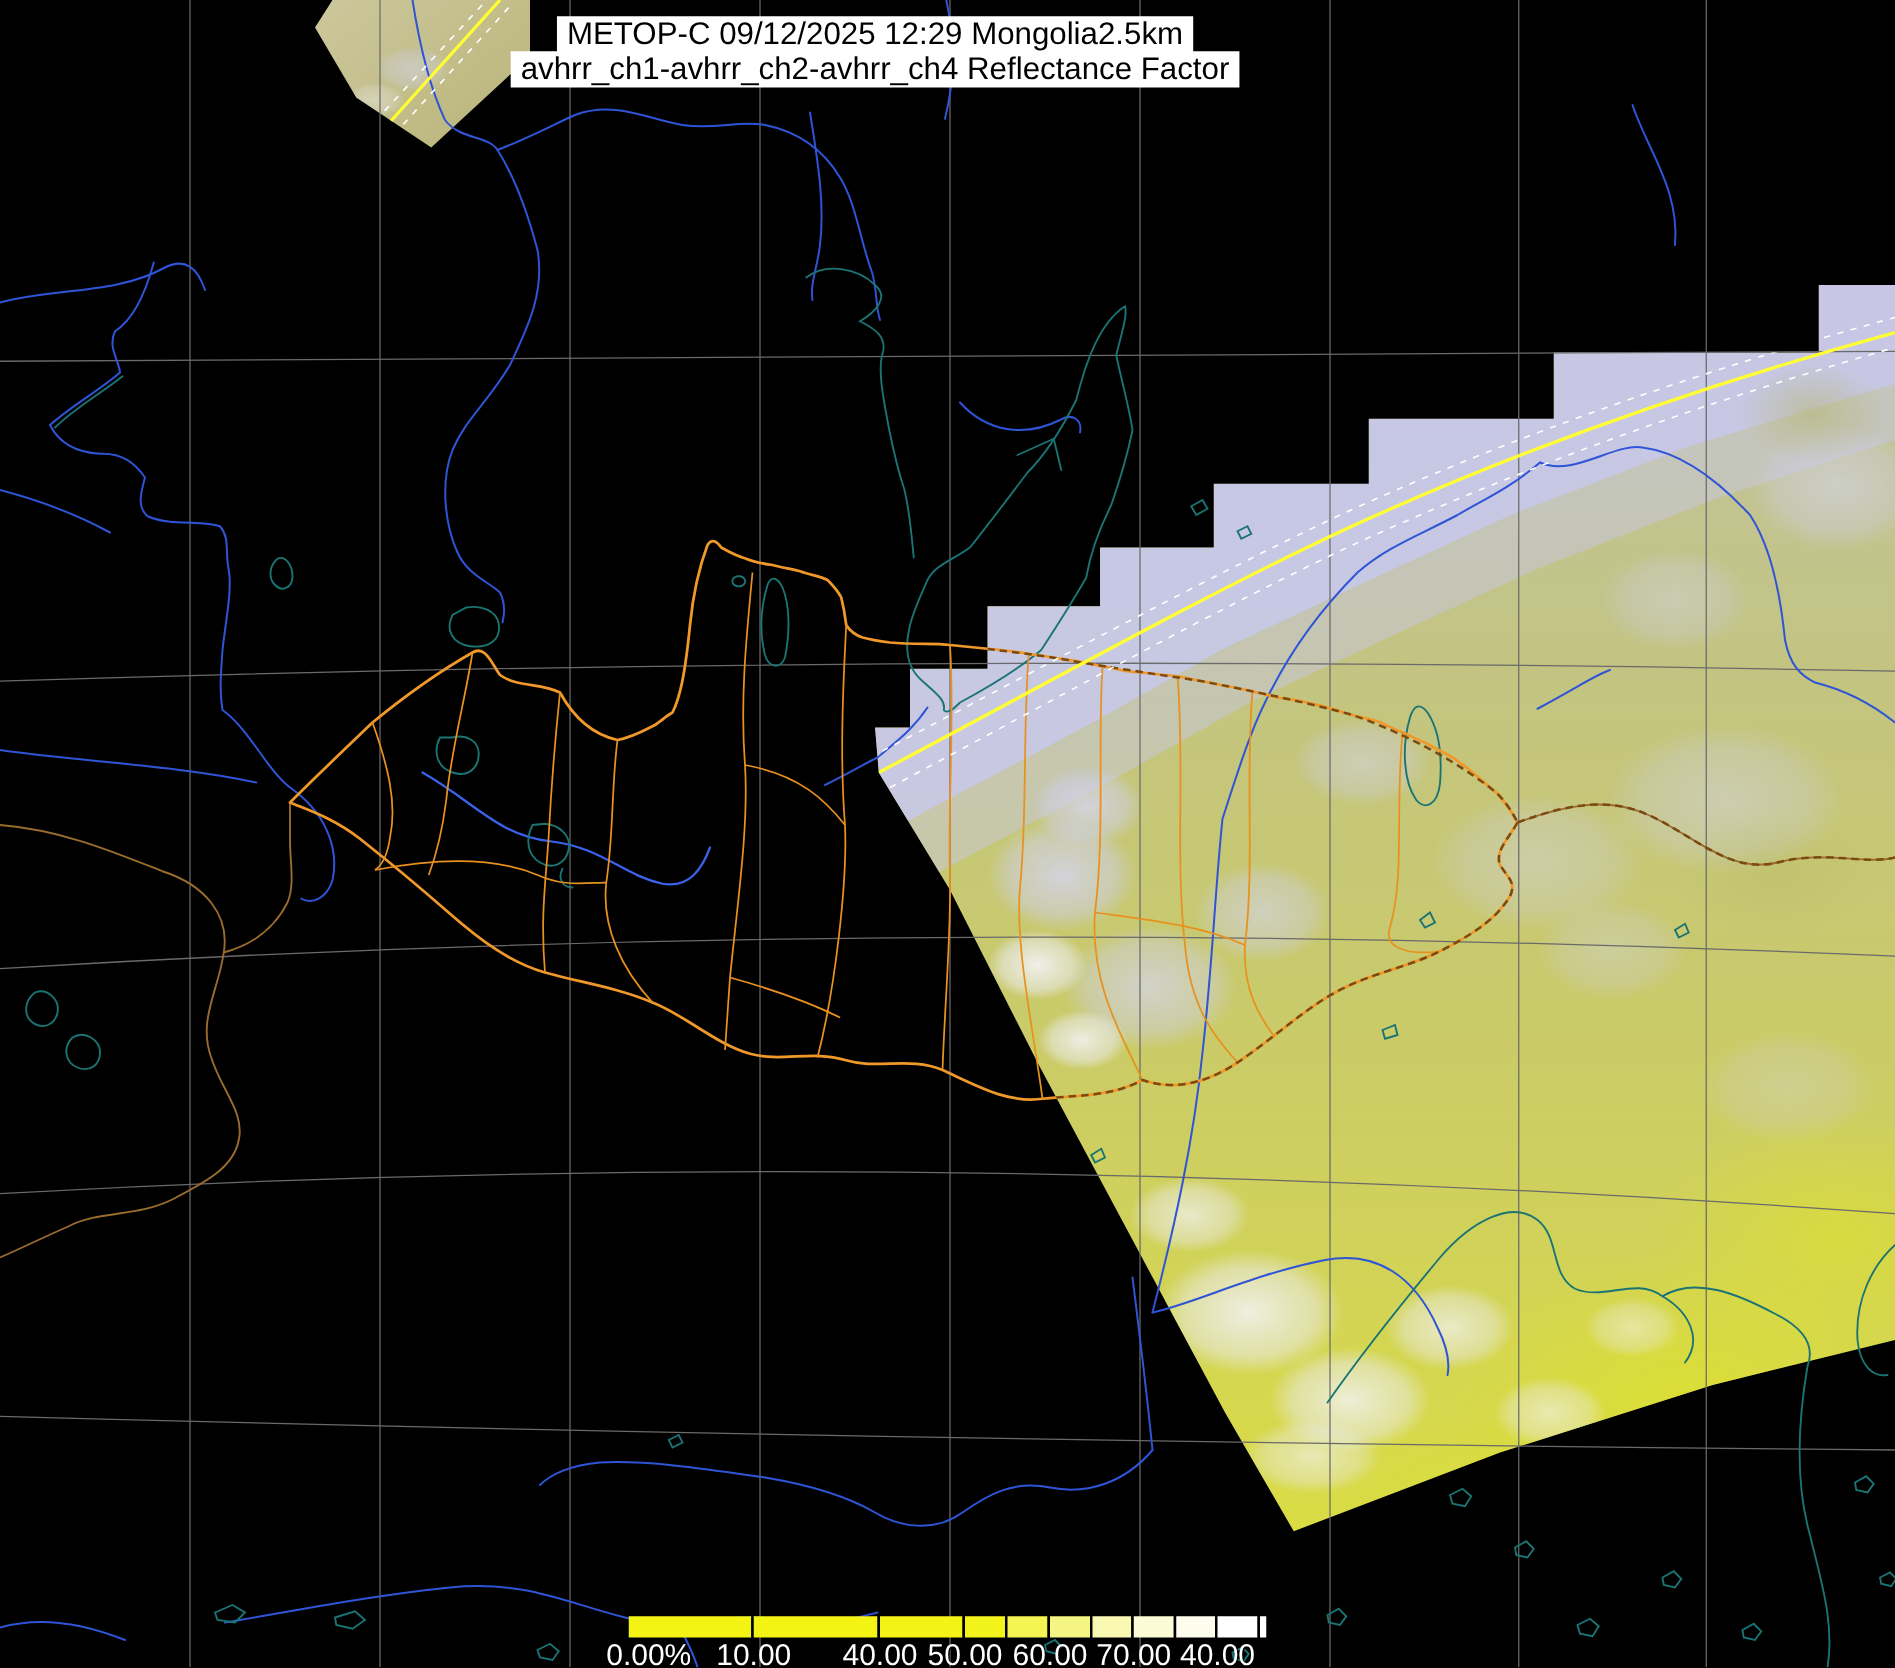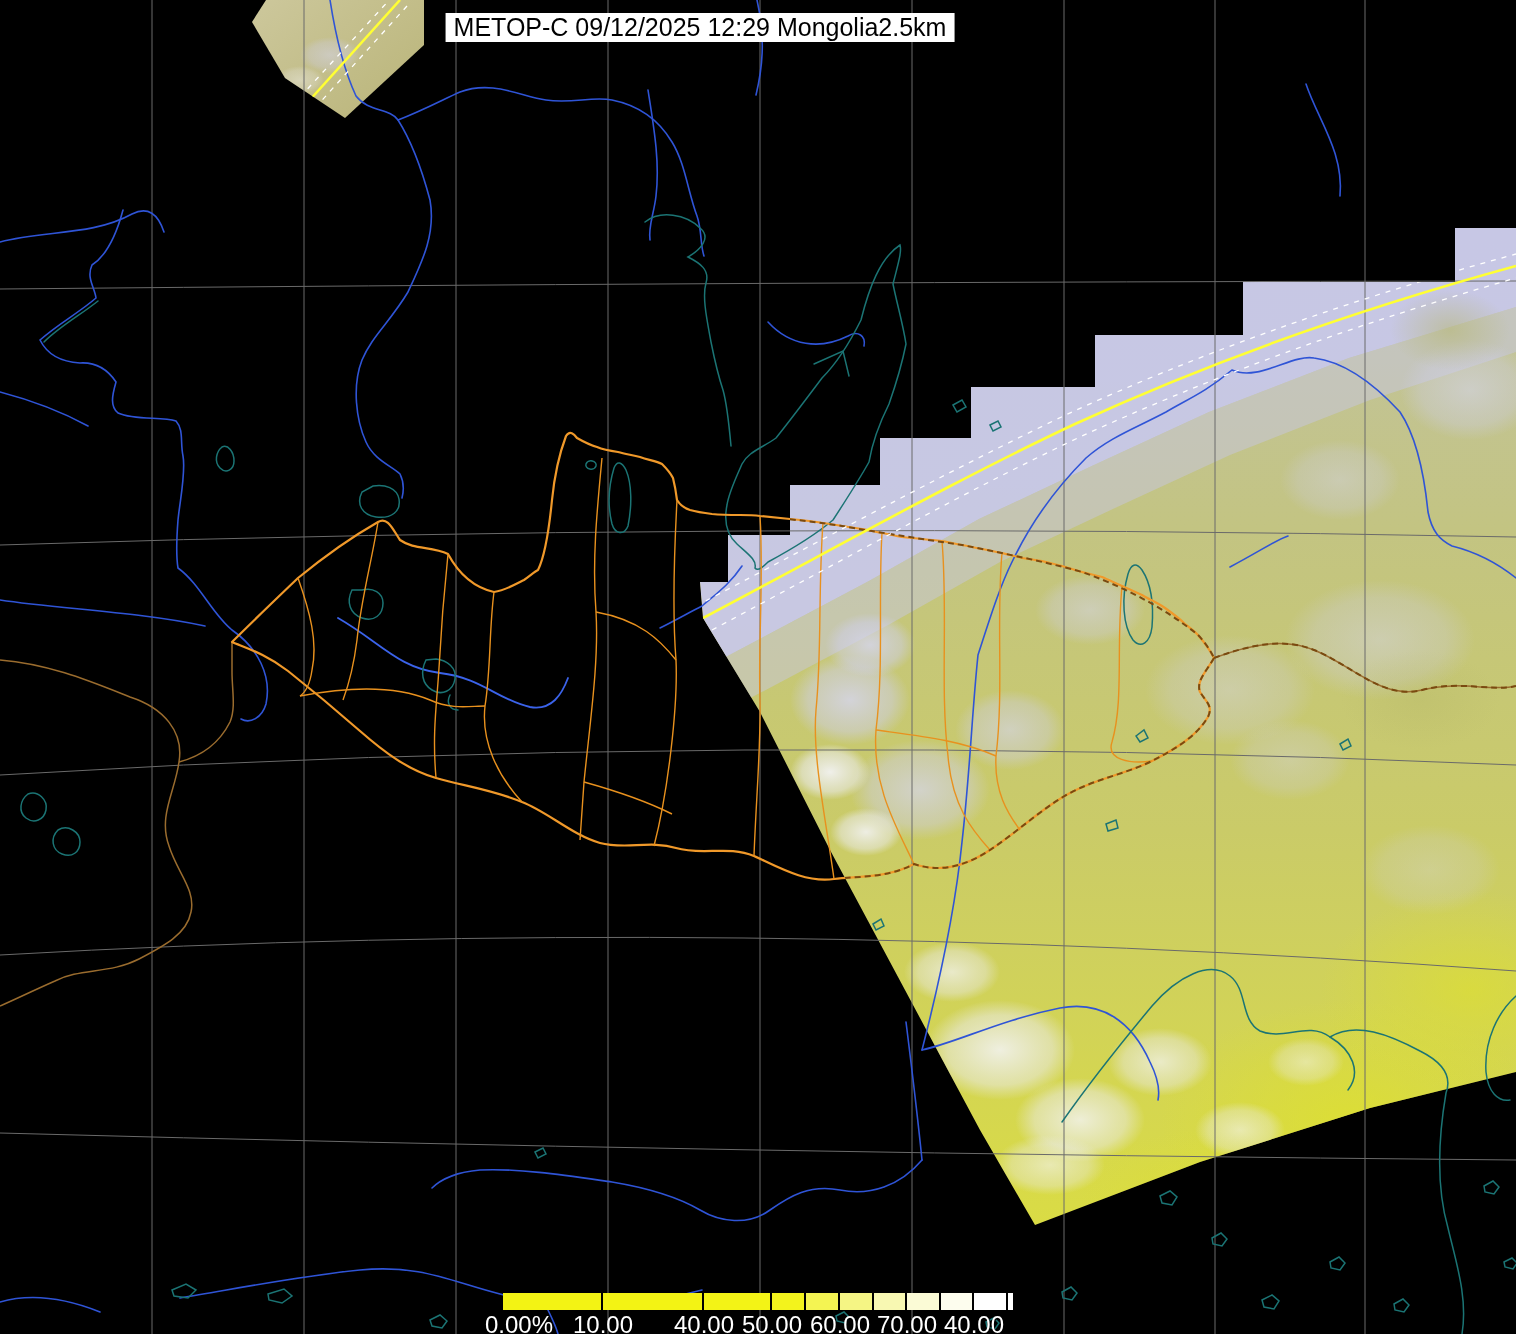--- a/index.html
+++ b/index.html
@@ -235,20 +235,21 @@
       <path class="term-y" d="M703,618 C850,540 960,478 1075,424 C1190,371 1330,317 1516,266"></path>
     </g>
     <g clip-path="url(#clipPatch)">
       <path class="term-w" d="M407,6 L315,108"></path>
       <path class="term-w" d="M393,-4 L301,96"></path>
       <path class="term-y" d="M400,0 L308,102"></path>
     </g>
   </svg>
 
   <div class="title-line" style="top:13px">METOP-C 09/12/2025 12:29 Mongolia2.5km</div>
+  <div class="title-line" style="top:41px">avhrr_ch1-avhrr_ch2-avhrr_ch4 Reflectance Factor</div>
 
   <div id="colorbar">
       <div class="seg" style="width: 98px; background: rgb(243, 243, 20);"></div>
       <div class="div" style="width: 2px;"></div>
       <div class="seg" style="width: 99px; background: rgb(243, 243, 20);"></div>
       <div class="div" style="width: 2px;"></div>
       <div class="seg" style="width: 66px; background: rgb(243, 243, 22);"></div>
       <div class="div" style="width: 2px;"></div>
       <div class="seg" style="width: 32px; background: rgb(243, 243, 28);"></div>
       <div class="div" style="width: 2px;"></div>

